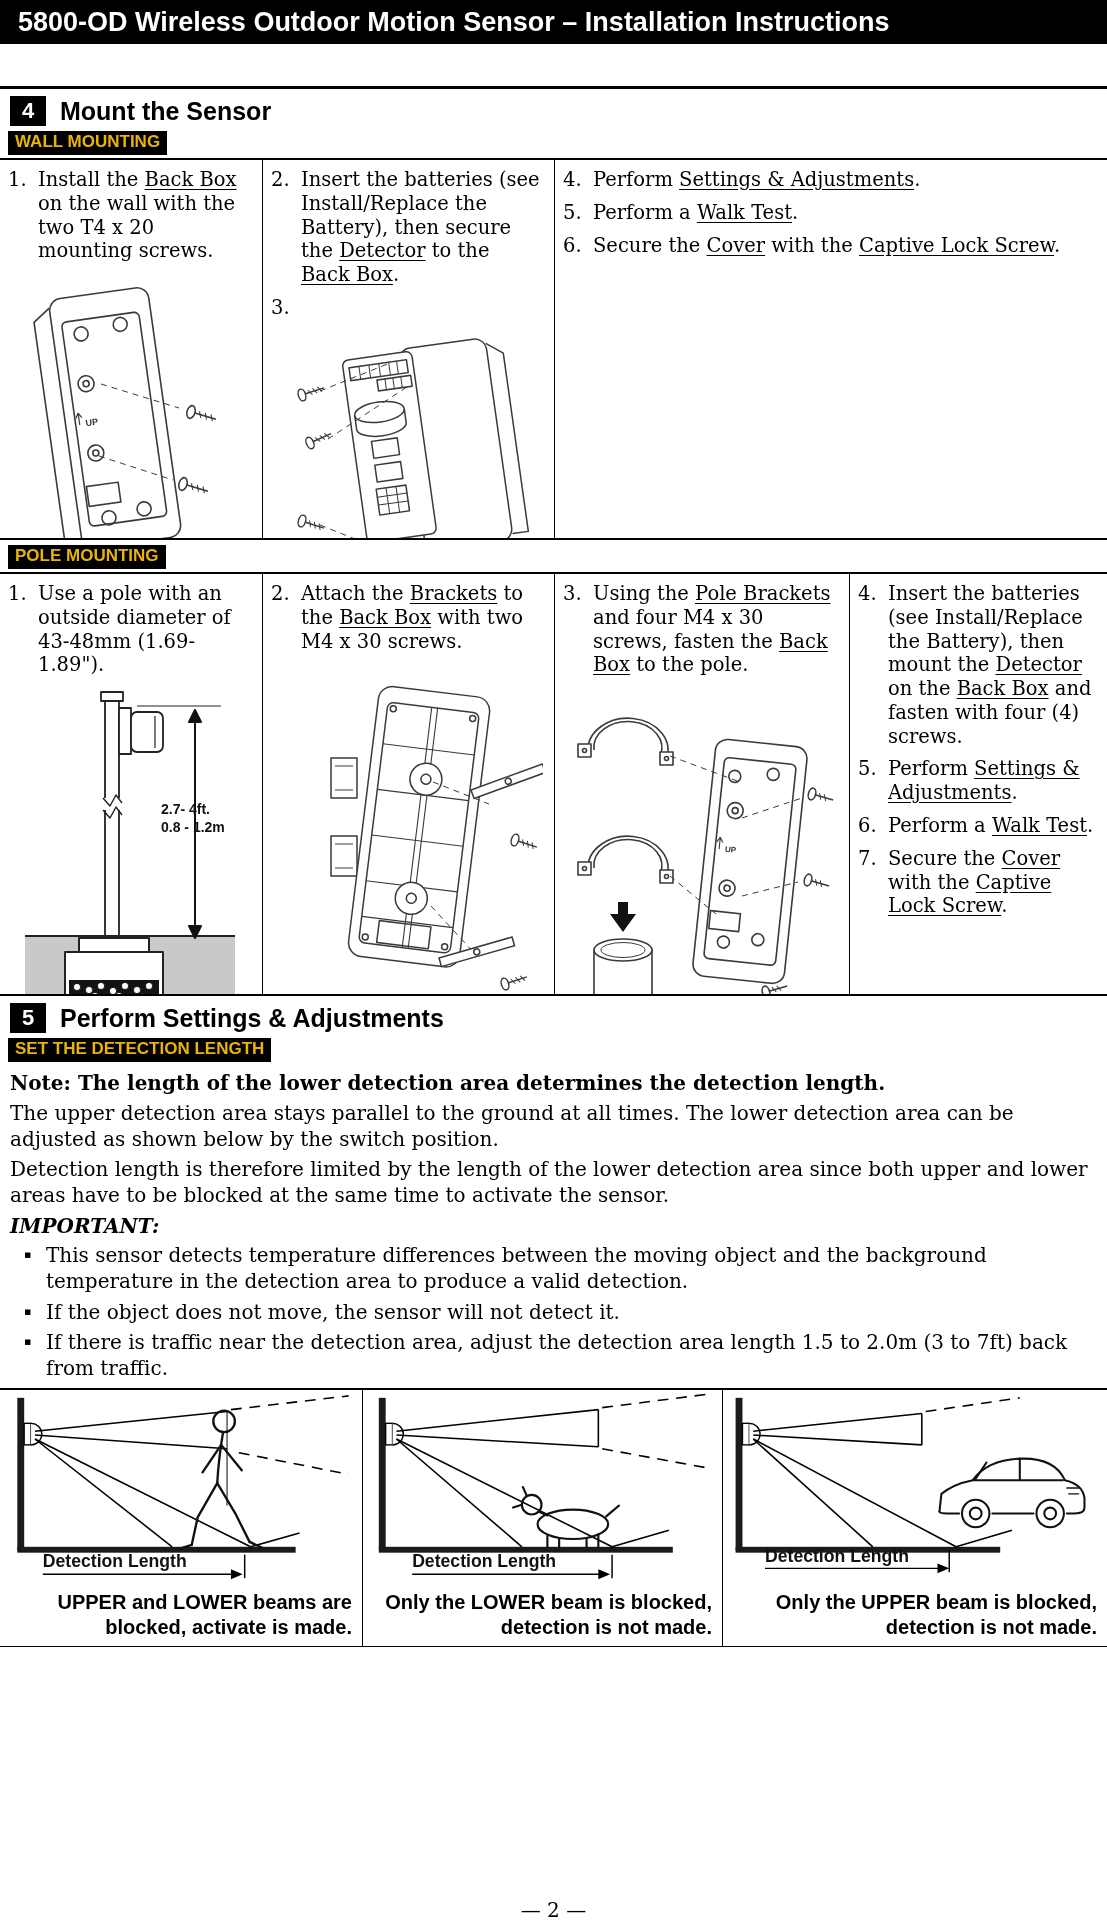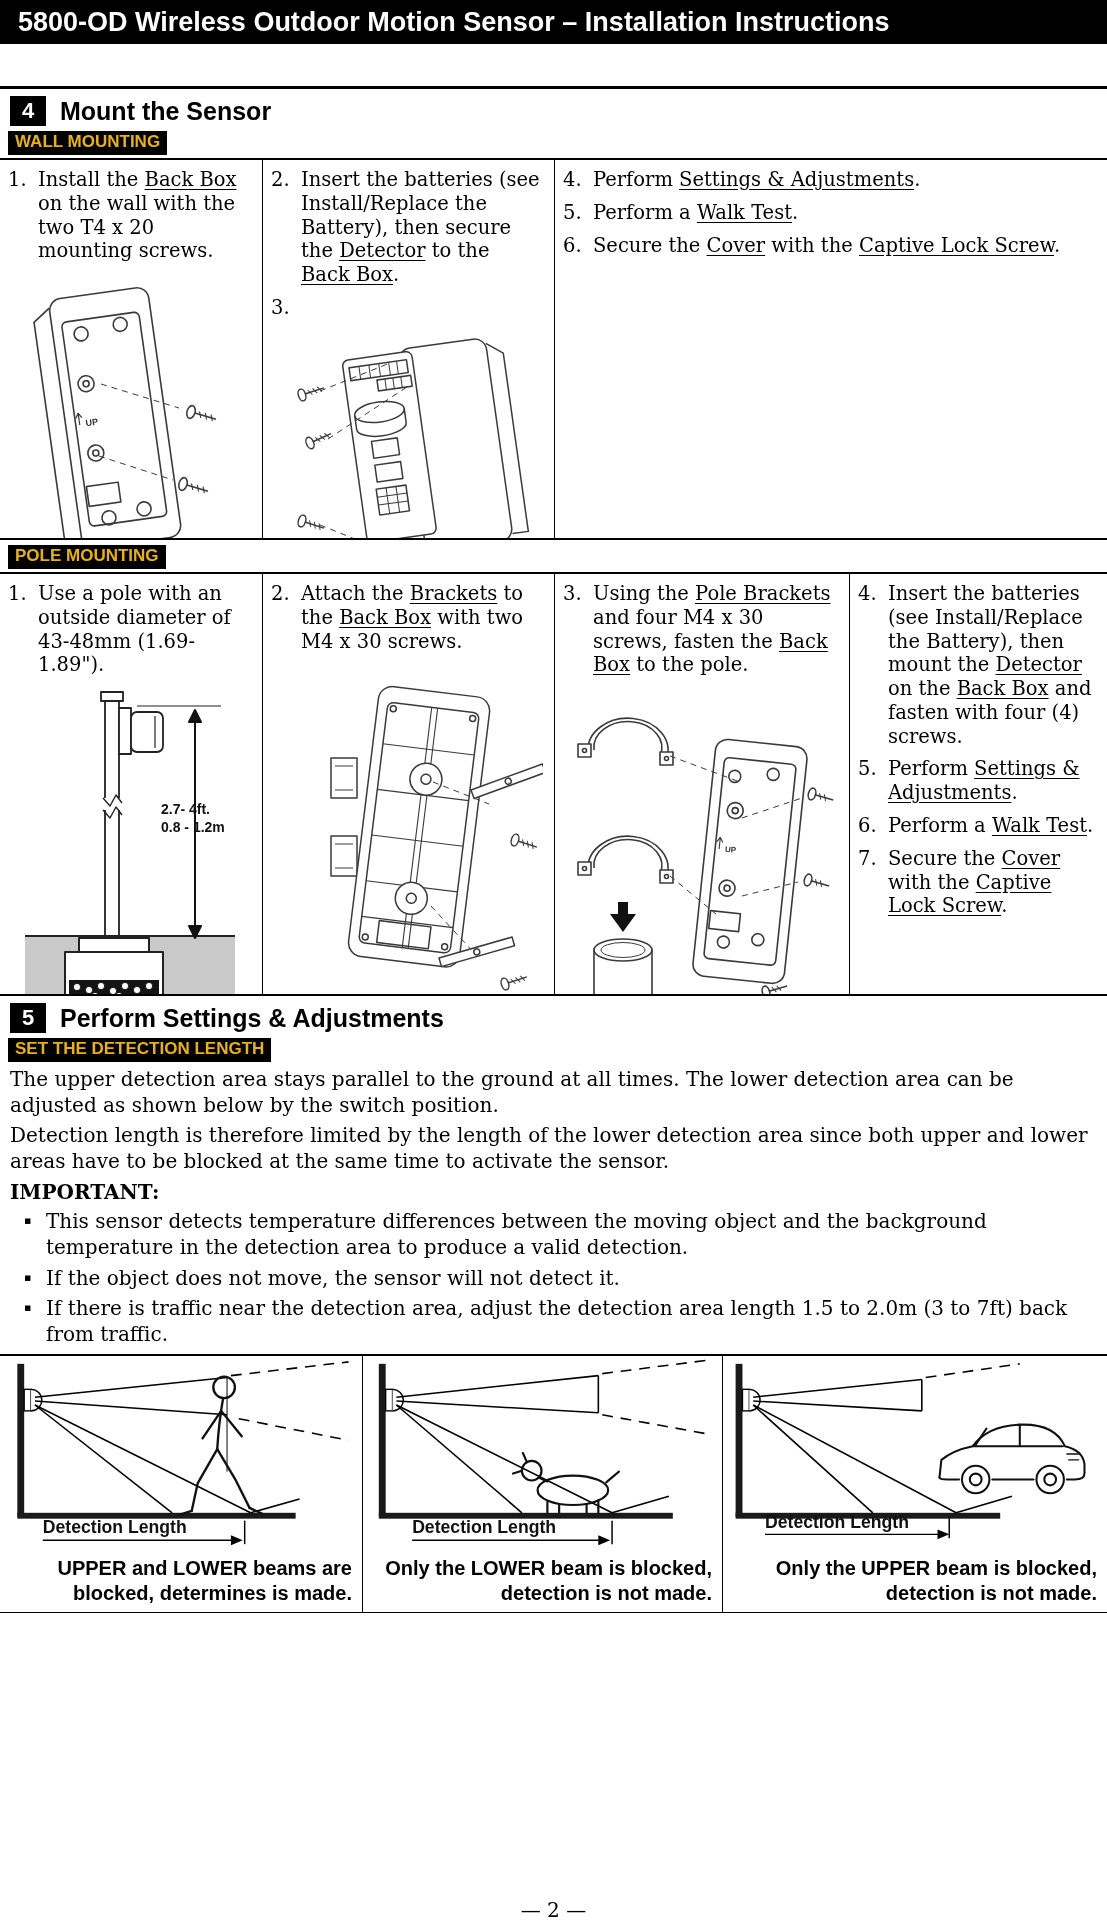--- a/index.html
+++ b/index.html
@@ -23,21 +23,21 @@
   .cell{border-right:1.5px solid #000;padding:8px 10px 4px 8px;font-size:19.5px;line-height:1.22;overflow:hidden;}
   .cell:last-child{border-right:none;}
   .step{display:flex;margin-bottom:9px;}
   .step .n{width:30px;flex:none;}
   .step .t{flex:1;}
   u{text-underline-offset:3px;}
   .illus{display:block;margin:2px auto 0 auto;}
   
   .note{font-weight:bold;font-size:20px;margin:9px 8px 0 10px;line-height:1.25;}
   .bodyp{font-size:20px;margin:5px 8px 0 10px;line-height:1.28;}
-  .imp{font-weight:bold;font-size:20px;margin:6px 8px 0 10px;}
+  .imp{font-weight:bold;font-size:20px;margin:6px 8px 0 10px;font-style:italic;}
   .bull{display:flex;margin:5px 8px 0 24px;font-size:20px;line-height:1.28;}
   .bull .sq{flex:none;width:22px;font-size:11px;padding-top:5px;}
   
   .dtable{display:grid;grid-template-columns:363px 360px 1fr;border-top:2px solid #000;border-bottom:1.5px solid #000;
           margin-top:7px;height:256px;text-align:right;}
   .dcell{border-right:1.5px solid #000;display:flex;flex-direction:column;}
   .dcell:last-child{border-right:none;}
   .dcell svg{display:block;flex:none;}
   .dcap{font-family:"Liberation Sans",sans-serif;font-weight:bold;font-size:20px;line-height:1.25;
         padding:0 10px 6px 10px;margin-top:auto;}
@@ -364,20 +364,21 @@
     </div>
   </div>
 
   
   <div class="sec-head">
     <div class="sec-badge">5</div>
     <div class="sec-title">Perform Settings &amp; Adjustments</div>
   </div>
   <div class="sub-label">SET THE DETECTION LENGTH</div>
 
+  <p class="note">Note: The length of the lower detection area determines the detection length.</p>
   <p class="bodyp">The upper detection area stays parallel to the ground at all times.  The lower detection area can be adjusted as shown below by the switch position.</p>
   <p class="bodyp">Detection length is therefore limited by the length of the lower detection area since both upper and lower areas have to be blocked at the same time to activate the sensor.</p>
   <p class="imp">IMPORTANT:</p>
   <div class="bull">
     <span class="sq">▪</span>
     <span>This sensor detects temperature differences between the moving object and the background temperature in the detection area to produce a valid detection.</span>
   </div>
   <div class="bull">
     <span class="sq">▪</span>
     <span>If the object does not move, the sensor will not detect it.</span>
@@ -411,21 +412,21 @@
             <path d="M222,56 L203,84 M222,56 L243,82"></path>
             <path d="M218,95 L198,130 L192,158 M218,95 L237,127 L251,155"></path>
             <path d="M192,158 l-13,4 M251,155 l13,6"></path>
           </g>
           <path d="M246,168 V192" stroke-width="1.5"></path>
           <path d="M40,188 H236" stroke-width="1.5"></path>
           <polygon points="244,188 232,183 232,193" fill="#000" stroke="none"></polygon>
           <text class="svg-label" x="40" y="181" font-size="18" fill="#111" stroke="none">Detection Length</text>
         </g>
       </svg>
-      <div class="dcap">UPPER and LOWER beams are blocked, determines is made.</div>
+      <div class="dcap">UPPER and LOWER beams are blocked, activate is made.</div>
     </div>
 
     <div class="dcell">
       <svg width="357" height="196" viewBox="0 0 360 200">
         <g stroke="#000" fill="none" stroke-width="1.6">
           <rect x="14" y="8" width="7" height="156" fill="#1a1a1a" stroke="none"></rect>
           <rect x="14" y="160" width="300" height="6" fill="#1a1a1a" stroke="none"></rect>
           <rect x="21" y="34" width="7" height="22" fill="#fff" stroke-width="1.4"></rect>
           <path d="M28,34 a11,11 0 0 1 0,22" fill="#fff" stroke-width="1.4"></path>
           <path d="M32,42 L238,20"></path>

